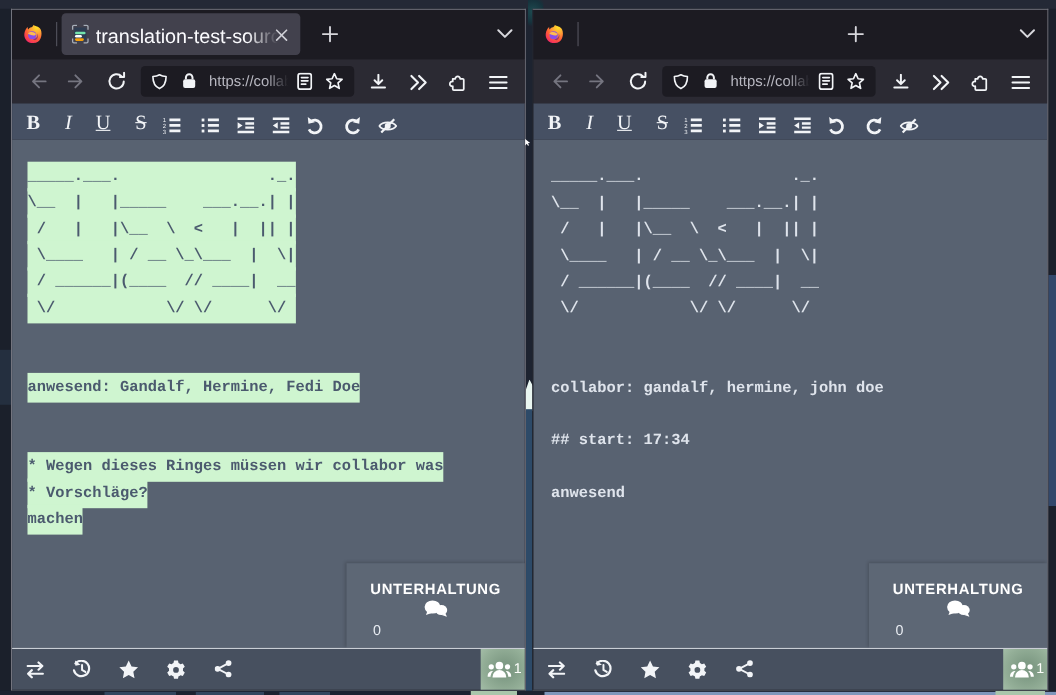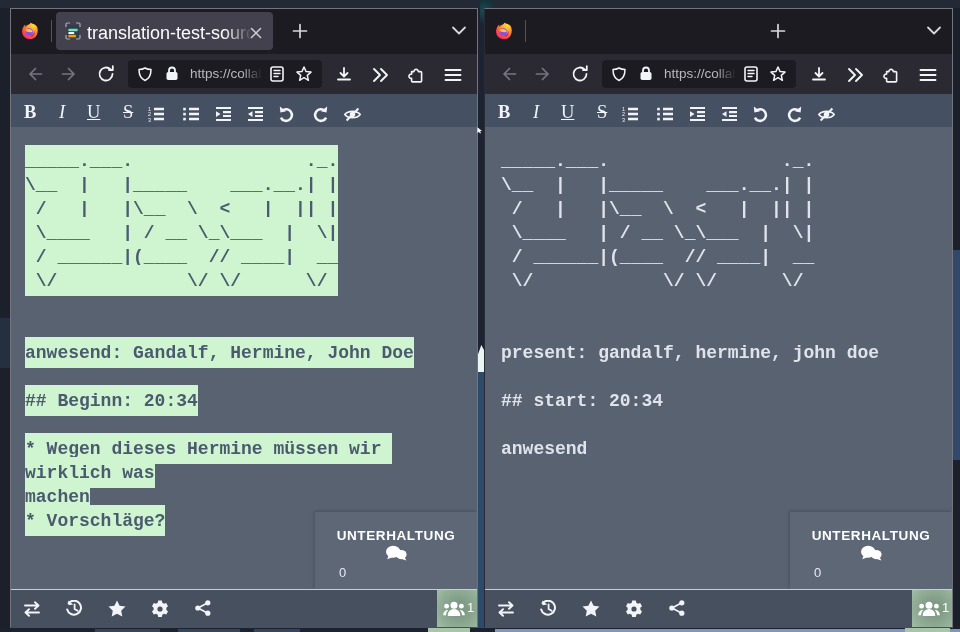--- a/index.html
+++ b/index.html
@@ -16,21 +16,21 @@
 .navbar { position:absolute; left:0; top:45px; width:100%; height:40px; background:#2b2a33; }
 .nico { position:absolute; top:11px; }
 .urlbar { position:absolute; left:117px; top:6px; width:194px; height:28px; background:#1c1b22; border-radius:4px; }
 .urltxt { position:absolute; left:62px; top:6px; width:72px; height:17px; overflow:hidden; font-size:13.5px; color:#b8b8c1; white-space:nowrap;
   -webkit-mask-image:linear-gradient(90deg,#000 72%,transparent 100%);
   mask-image:linear-gradient(90deg,#000 72%,transparent 100%); }
 .etb { position:absolute; left:0; top:85px; width:100%; height:33px; background:#465063; }
 .eb { position:absolute; top:10px; line-height:17px; font-family:"Liberation Serif",serif; font-size:18.5px; color:#f2f4f7; }
 .ei { position:absolute; top:12px; }
 .edit { position:absolute; left:0; top:118px; width:100%; height:463px; background:#586271; overflow:hidden;
-  font-family:"Liberation Mono",monospace; font-size:18px; line-height:24px; color:#dfe4ec; font-weight:bold;
+  font-family:"Liberation Mono",monospace; font-size:14px; line-height:24px; color:#dfe4ec; font-weight:bold;
   padding:21.5px 0 0 14px; }
 .edit .ln { min-height:24px; width:452px; white-space:pre-wrap; word-wrap:break-word; }
 .hl { background:#cff5d0; color:#4b5a6e; padding:5.5px 0 5.5px; }
 .chat { position:absolute; right:0; bottom:38px; width:162px; height:77px; background:#5d6775;
   box-shadow:-1px -1px 3px rgba(0,0,0,0.18); }
 .ctitle { position:absolute; left:0; top:16px; width:100%; text-align:center; font-size:13.5px; font-weight:bold;
   color:#ffffff; letter-spacing:0.6px; }
 .czero { position:absolute; left:24px; top:53px; font-size:13px; color:#e8ecf2; }
 .btb { position:absolute; left:0; bottom:0; width:100%; height:38px; background:#47505f; border-top:1px solid #c9ced5; }
 .bi { position:absolute; top:10px; }
@@ -176,27 +176,26 @@
 </div>
 <div class="edit" style="padding-left:14px;">
         <div class="ln"><span class="hl">_____.___.                ._.</span></div>
         <div class="ln"><span class="hl">\__  |   |_____    ___.__.| |</span></div>
         <div class="ln"><span class="hl"> /   |   |\__  \  &lt;   |  || |</span></div>
         <div class="ln"><span class="hl"> \____   | / __ \_\___  |  \|</span></div>
         <div class="ln"><span class="hl"> / ______|(____  // ____|  __</span></div>
         <div class="ln"><span class="hl"> \/            \/ \/      \/ </span></div>
         <div class="ln"></div>
         <div class="ln"></div>
-        <div class="ln"><span class="hl">anwesend: Gandalf, Hermine, John Doe</span></div>
-        <div class="ln"></div>
-        <div class="ln"><span class="hl">## Beginn: 20:34</span></div>
-        <div class="ln"></div>
-        <div class="ln"><span class="hl">* Wegen dieses Hermine müssen wir wirklich was</span></div>
+        <div class="ln"><span class="hl">anwesend: Gandalf, Hermine, Fedi Doe</span></div>
+        <div class="ln"></div>
+        <div class="ln"></div>
+        <div class="ln"><span class="hl">* Wegen dieses Ringes müssen wir collabor was</span></div>
+        <div class="ln"><span class="hl">* Vorschläge?</span></div>
         <div class="ln"><span class="hl">machen</span></div>
-        <div class="ln"><span class="hl">* Vorschläge?</span></div>
       </div>
 <div class="chat">
         <div class="ctitle">UNTERHALTUNG</div>
         <div style="position:absolute;left:70px;top:32px;"><svg width="22" height="17" viewBox="0 0 22 17" style="" xmlns="http://www.w3.org/2000/svg">
             <ellipse cx="8.2" cy="7.8" rx="7.2" ry="6" fill="#fff"></ellipse>
             <path d="M3.6 11.5 L2.2 15.2 L7.5 13.3 Z" fill="#fff"></path>
             <ellipse cx="16.2" cy="10.6" rx="5.4" ry="4.6" fill="#fff"></ellipse>
             <path d="M19.8 13.6 L21.4 16.6 L16.6 15.1 Z" fill="#fff"></path>
           </svg></div>
         <div class="czero">0</div>
@@ -345,23 +344,23 @@
 </div>
 <div class="edit" style="padding-left:16px;">
         <div class="ln">_____.___.                ._.</div>
         <div class="ln">\__  |   |_____    ___.__.| |</div>
         <div class="ln"> /   |   |\__  \  &lt;   |  || |</div>
         <div class="ln"> \____   | / __ \_\___  |  \|</div>
         <div class="ln"> / ______|(____  // ____|  __</div>
         <div class="ln"> \/            \/ \/      \/ </div>
         <div class="ln"></div>
         <div class="ln"></div>
-        <div class="ln">present: gandalf, hermine, john doe</div>
-        <div class="ln"></div>
-        <div class="ln">## start: 20:34</div>
+        <div class="ln">collabor: gandalf, hermine, john doe</div>
+        <div class="ln"></div>
+        <div class="ln">## start: 17:34</div>
         <div class="ln"></div>
         <div class="ln">anwesend</div>
       </div>
 <div class="chat">
         <div class="ctitle">UNTERHALTUNG</div>
         <div style="position:absolute;left:70px;top:32px;"><svg width="22" height="17" viewBox="0 0 22 17" style="" xmlns="http://www.w3.org/2000/svg">
             <ellipse cx="8.2" cy="7.8" rx="7.2" ry="6" fill="#fff"></ellipse>
             <path d="M3.6 11.5 L2.2 15.2 L7.5 13.3 Z" fill="#fff"></path>
             <ellipse cx="16.2" cy="10.6" rx="5.4" ry="4.6" fill="#fff"></ellipse>
             <path d="M19.8 13.6 L21.4 16.6 L16.6 15.1 Z" fill="#fff"></path>

